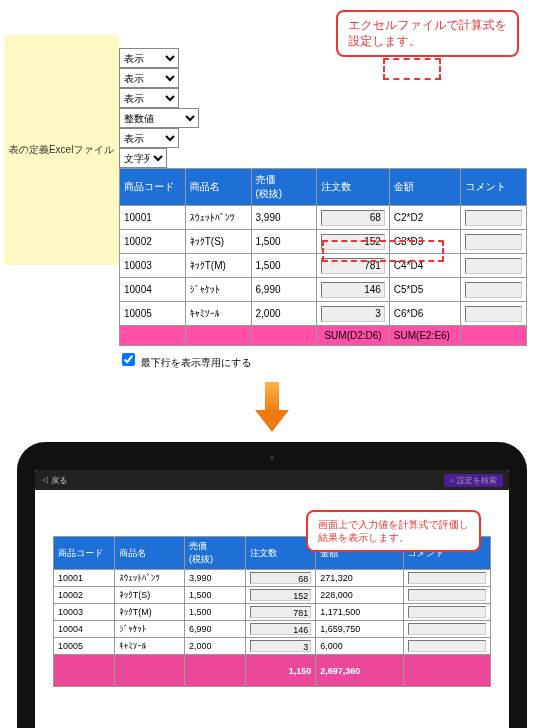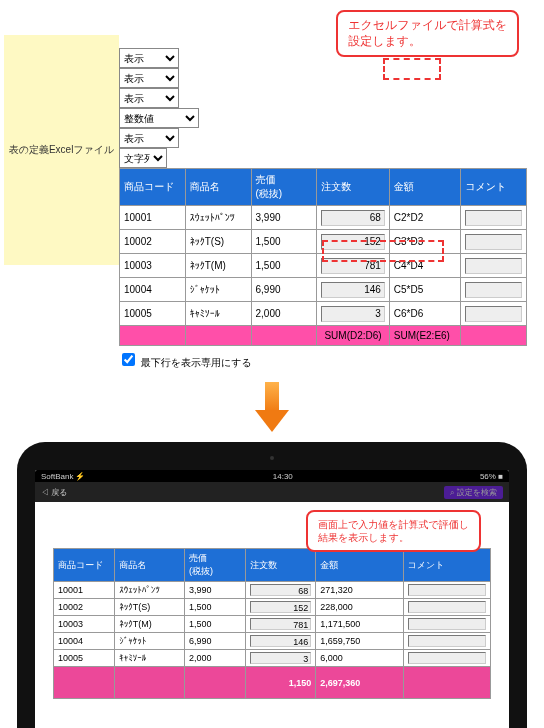--- a/index.html
+++ b/index.html
@@ -369,25 +369,20 @@
   <label>
     <input type="checkbox" checked="" style=""> <span>最下行を表示専用にする</span>
   </label>
 </div>
 
 <div class="arrow-wrap"><span class="arrow"></span></div>
 
 <div class="tablet">
   <div class="speaker"></div>
   <div class="screen">
-    <div class="statusbar">
-      <span>SoftBank ⚡</span>
-      <span>14:30</span>
-      <span>56% ■</span>
-    </div>
     <div class="toolbar">
       <span>◁ 戻る</span>
       <span class="search">⌕ 設定を検索</span>
     </div>
     <div class="callout2">
       <span>画面上で入力値を計算式で評価し</span><br>
       <span>結果を表示します。</span>
     </div>
     <div class="result-area">
       <table class="result">

